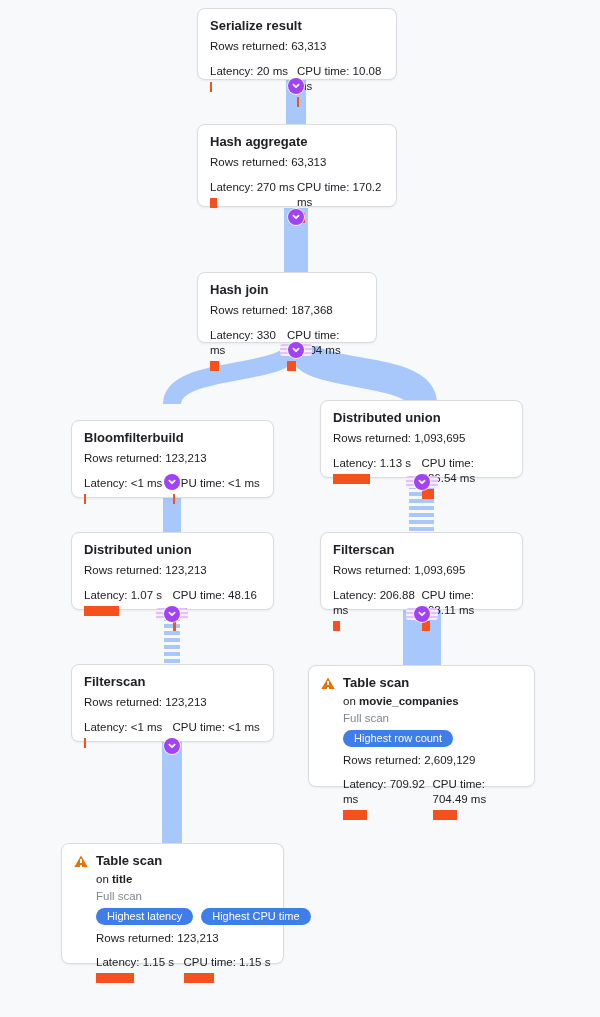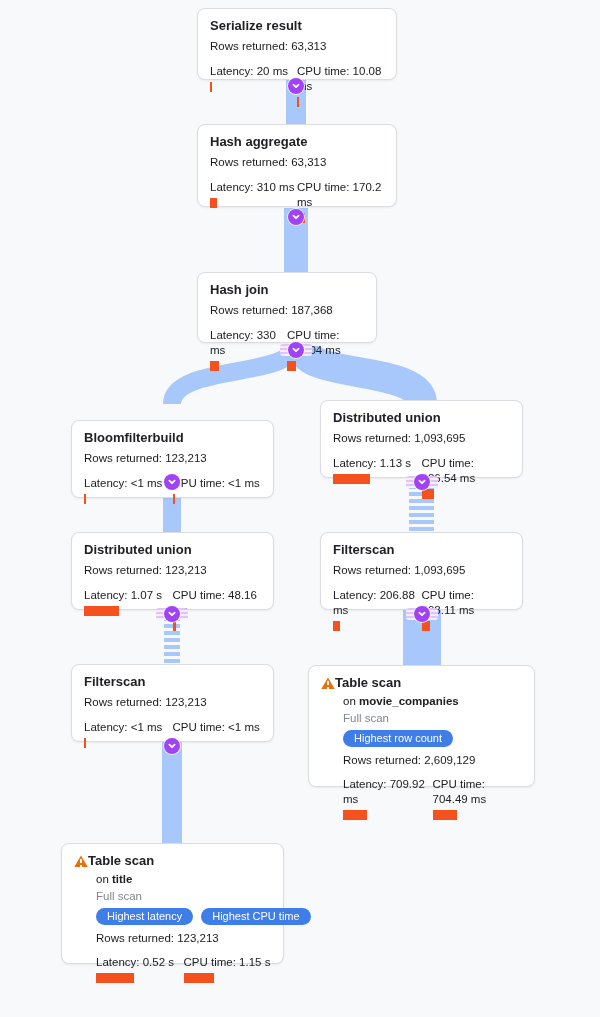--- a/index.html
+++ b/index.html
@@ -46,21 +46,21 @@
   .n6{left:320px;top:532px;width:203px;height:78px}
   .n7{left:71px;top:664px;width:203px;height:78px}
   .n8{left:308px;top:665px;width:227px;height:122px}
   .n9{left:61px;top:843px;width:223px;height:121px}
   .title{font-size:13px;font-weight:700;margin:0 0 4px;color:#202124}
   .rows{margin:0 0 10px;color:#1b1b1b}
   .metrics{display:flex}
   .metric{flex:1;min-width:0}
   .bar{height:10px;margin-top:3px;background:#f4511e;width:2px}
   
-  .head{display:flex;align-items:center;margin:0 0 2px}
+  .head{display:flex;align-items:center;gap:8px;margin:0 0 2px}
   .head .title{margin:0}
   .warn{width:14px;height:12px;background:#e8710a;position:relative;flex:0 0 auto;
     clip-path:polygon(50% 0,100% 100%,0 100%)}
   .warn::after{content:"";position:absolute;left:6px;top:4px;width:2px;height:4px;background:#fff}
   .warn::before{content:"";position:absolute;left:6px;top:9.5px;width:2px;height:1.8px;background:#fff}
   .indent{margin-left:22px}
   .online{margin:0 0 2px}
   .tname{font-weight:700}
   .fullscan{color:#80868b;margin:0 0 4px}
   .badges{display:flex;gap:8px;margin:1px 0 6px}
@@ -96,21 +96,21 @@
       <div class="bar" style="width: 2px;"></div>
     </div>
   </div>
 </div>
 
 <div class="card n1">
   <div class="title">Hash aggregate</div>
   <div class="rows">Rows returned: 63,313</div>
   <div class="metrics">
     <div class="metric">
-      <span>Latency: 310 ms</span>
+      <span>Latency: 270 ms</span>
       <div class="bar" style="width: 7px;"></div>
     </div>
     <div class="metric">
       <span>CPU time: 170.2 ms</span>
       <div class="bar" style="width: 8px;"></div>
     </div>
   </div>
 </div>
 
 <div class="card n2">
@@ -236,21 +236,21 @@
   <div class="indent">
     <div class="online"><span>on </span><span class="tname">title</span></div>
     <div class="fullscan">Full scan</div>
     <div class="badges">
       <span class="badge">Highest latency</span>
       <span class="badge">Highest CPU time</span>
     </div>
     <div class="rows">Rows returned: 123,213</div>
     <div class="metrics">
       <div class="metric">
-        <span>Latency: 0.52 s</span>
+        <span>Latency: 1.15 s</span>
         <div class="bar" style="width: 38px;"></div>
       </div>
       <div class="metric">
         <span>CPU time: 1.15 s</span>
         <div class="bar" style="width: 30px;"></div>
       </div>
     </div>
   </div>
 </div>
 

